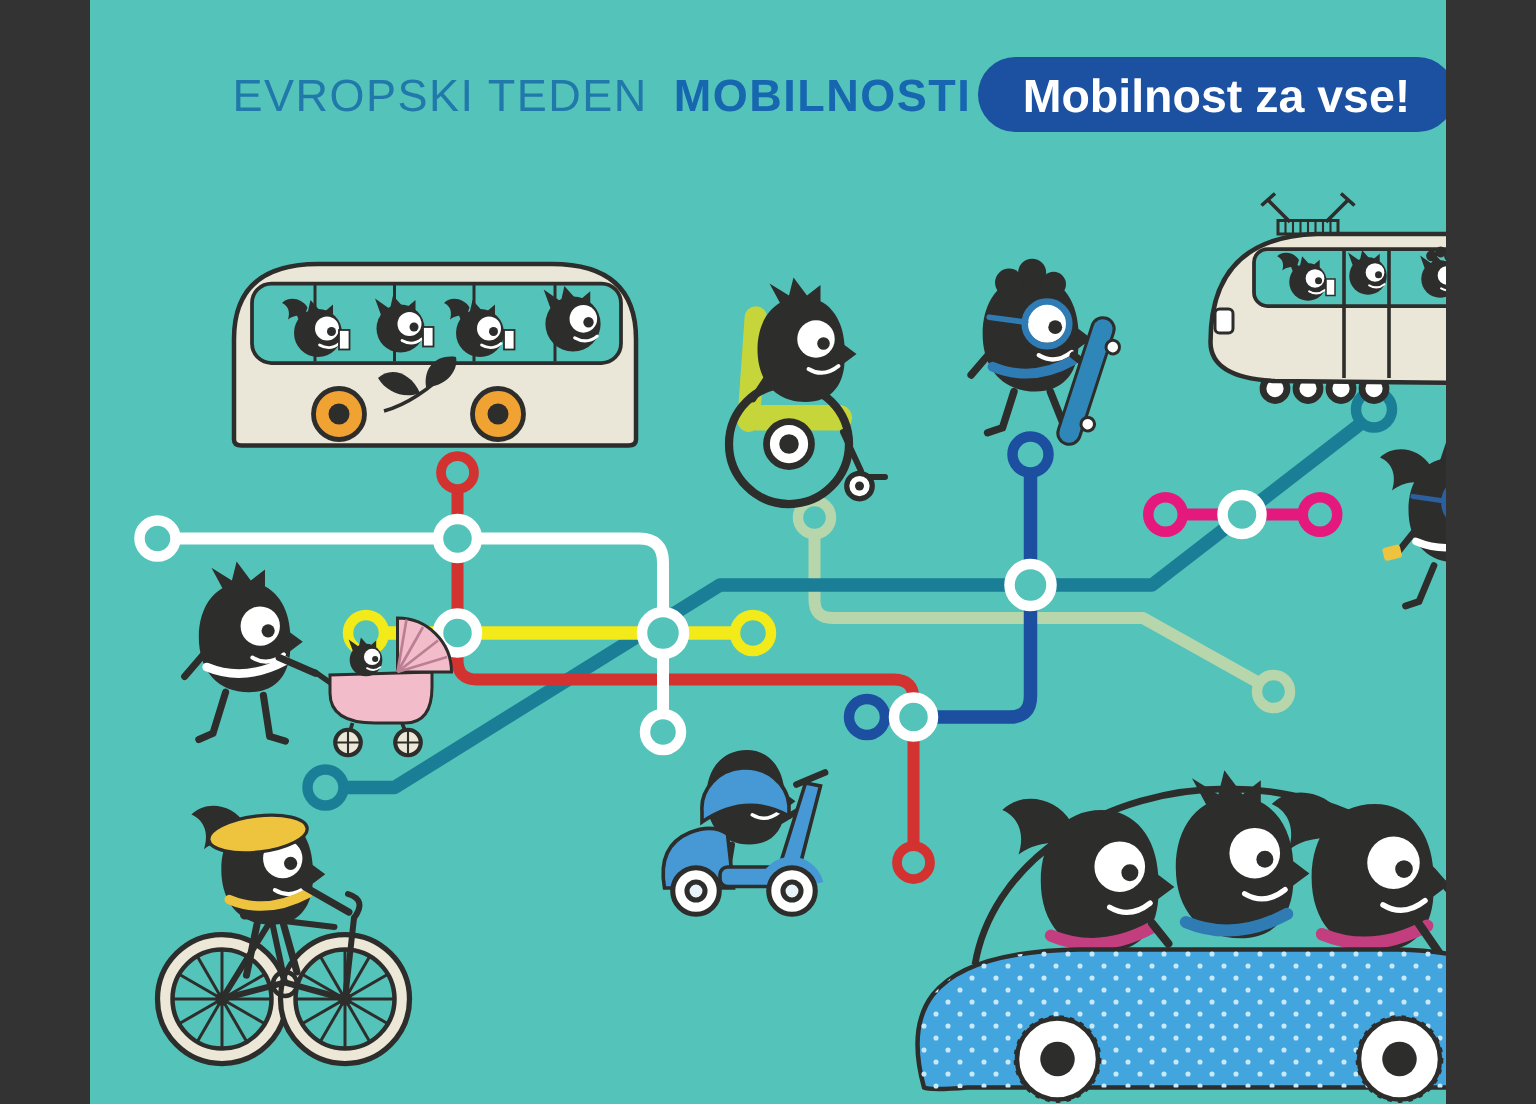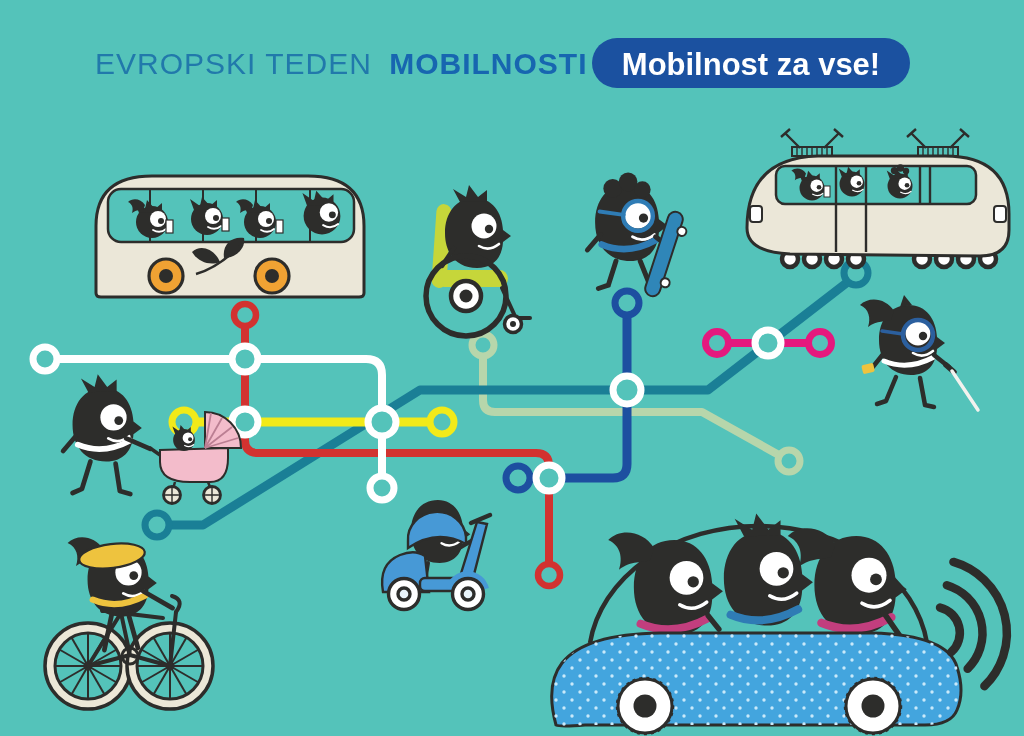--- a/index.html
+++ b/index.html
@@ -1,16 +1,16 @@
 <!DOCTYPE html>
 <html><head>
 <meta charset="utf-8">
 <style>
   html,body{margin:0;padding:0;background:#333;}
-  .stage{position:relative;width:1024px;height:736px;margin:0 auto;overflow:hidden;
+  .stage{position:relative;width:904px;height:736px;margin:0 auto;overflow:hidden;
          font-family:"Liberation Sans",sans-serif;}
   .stage svg{position:absolute;inset:0;display:block;}
   text{font-family:"Liberation Sans",sans-serif;}
 </style>
 </head>
 <body>
 
 <div class="stage">
 <svg viewBox="0 0 1024 736" width="1024" height="736">
   <defs>

